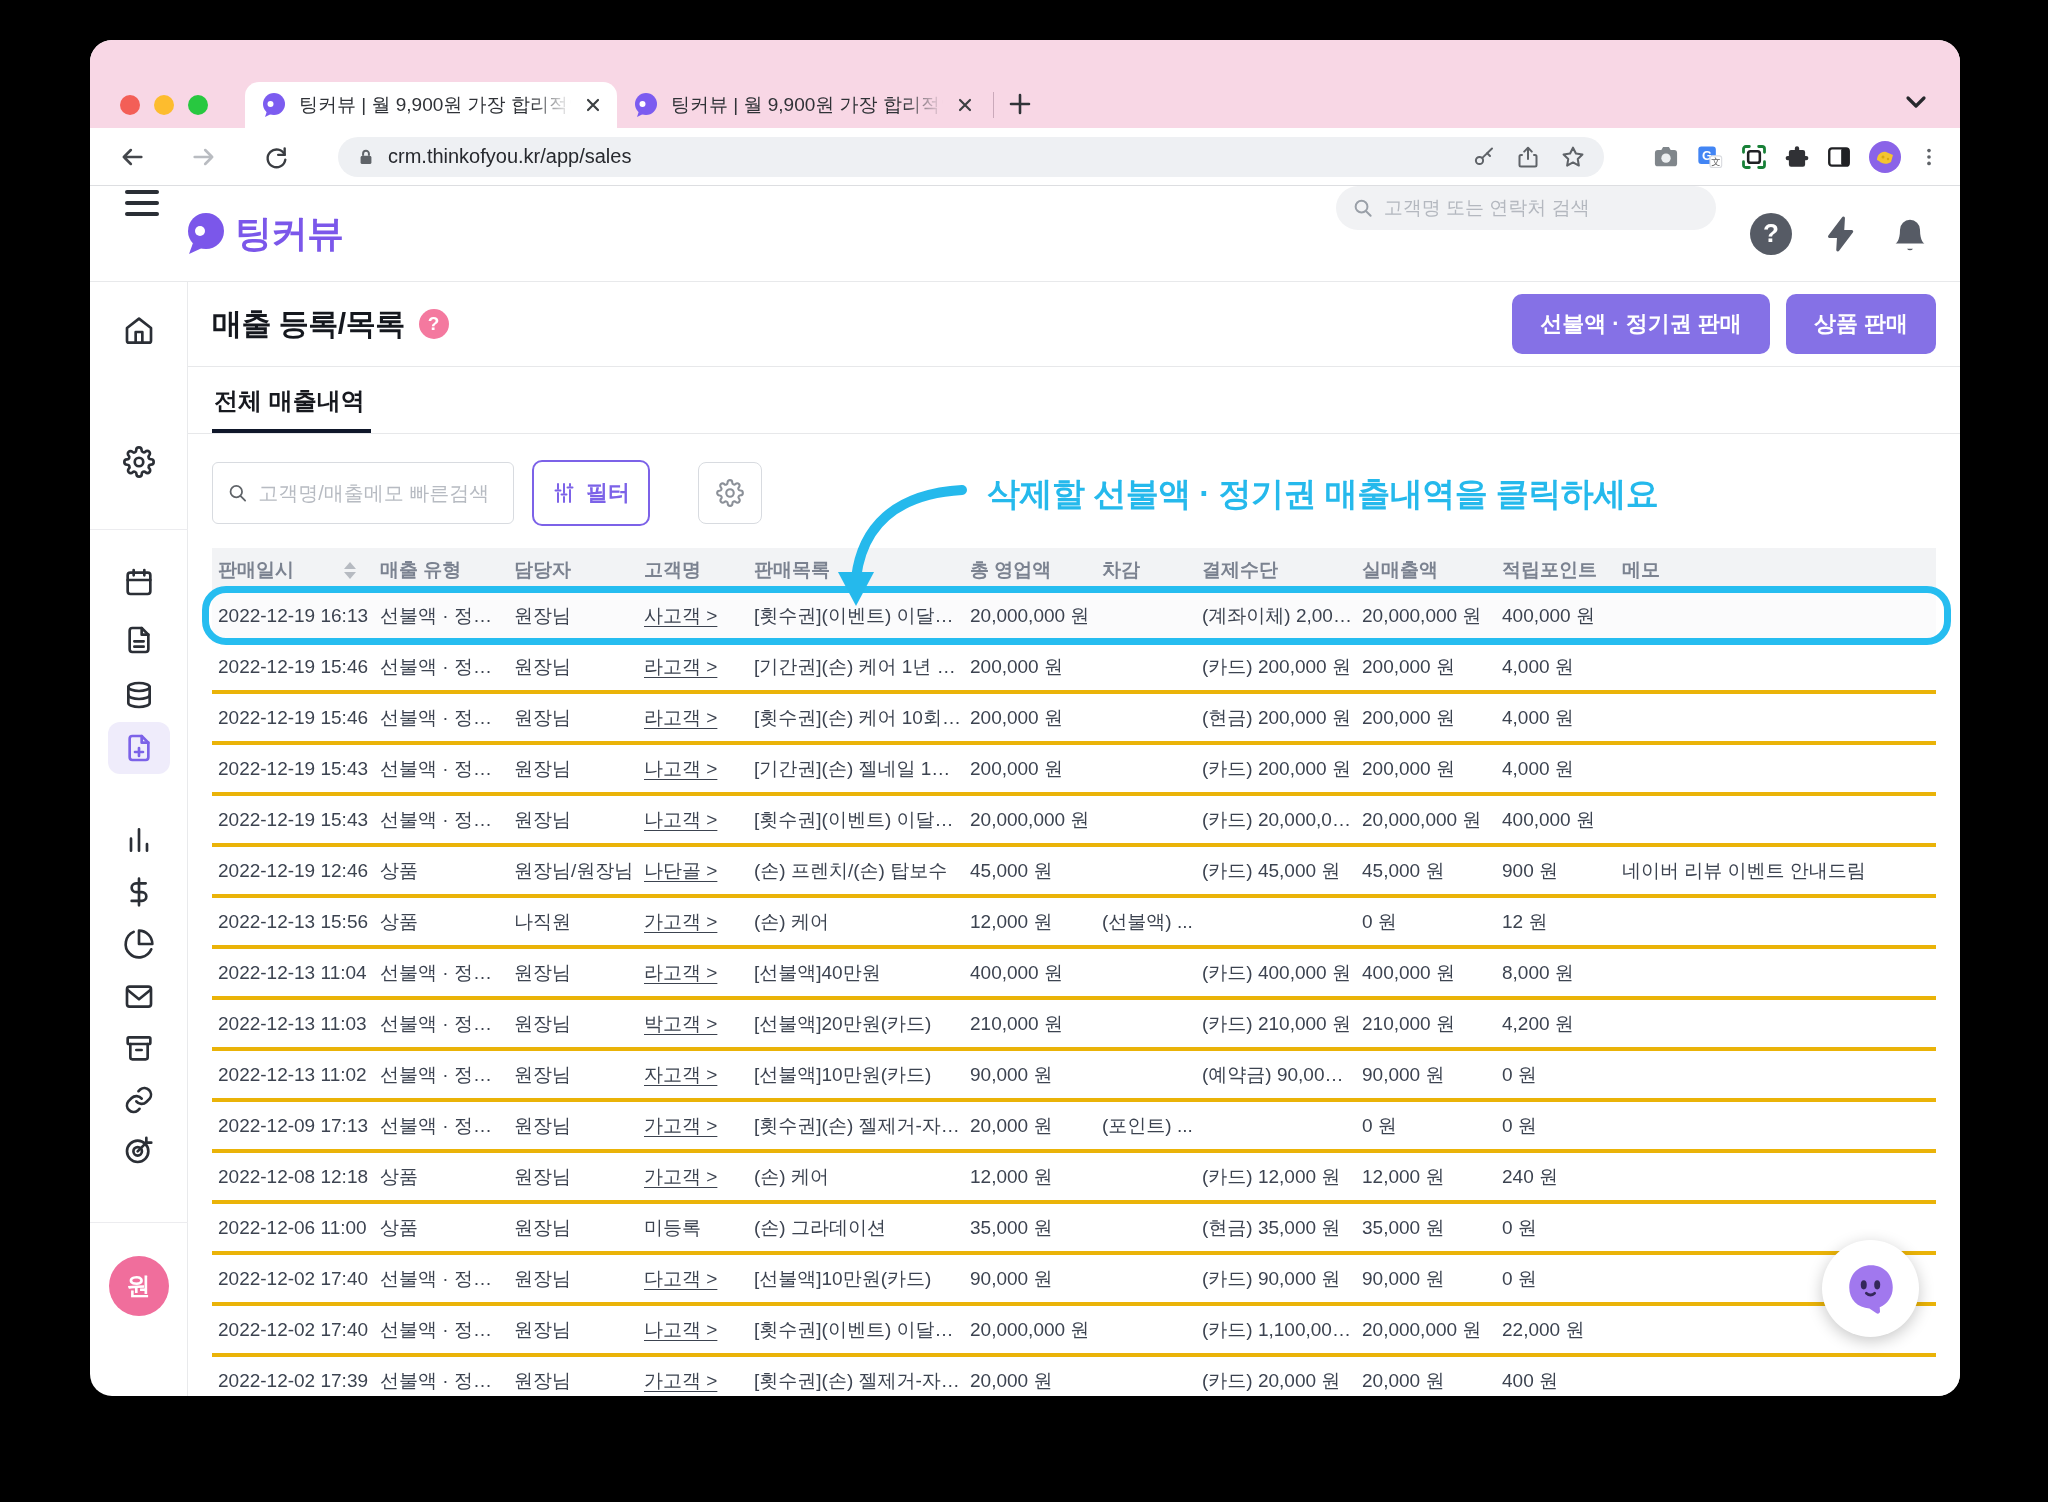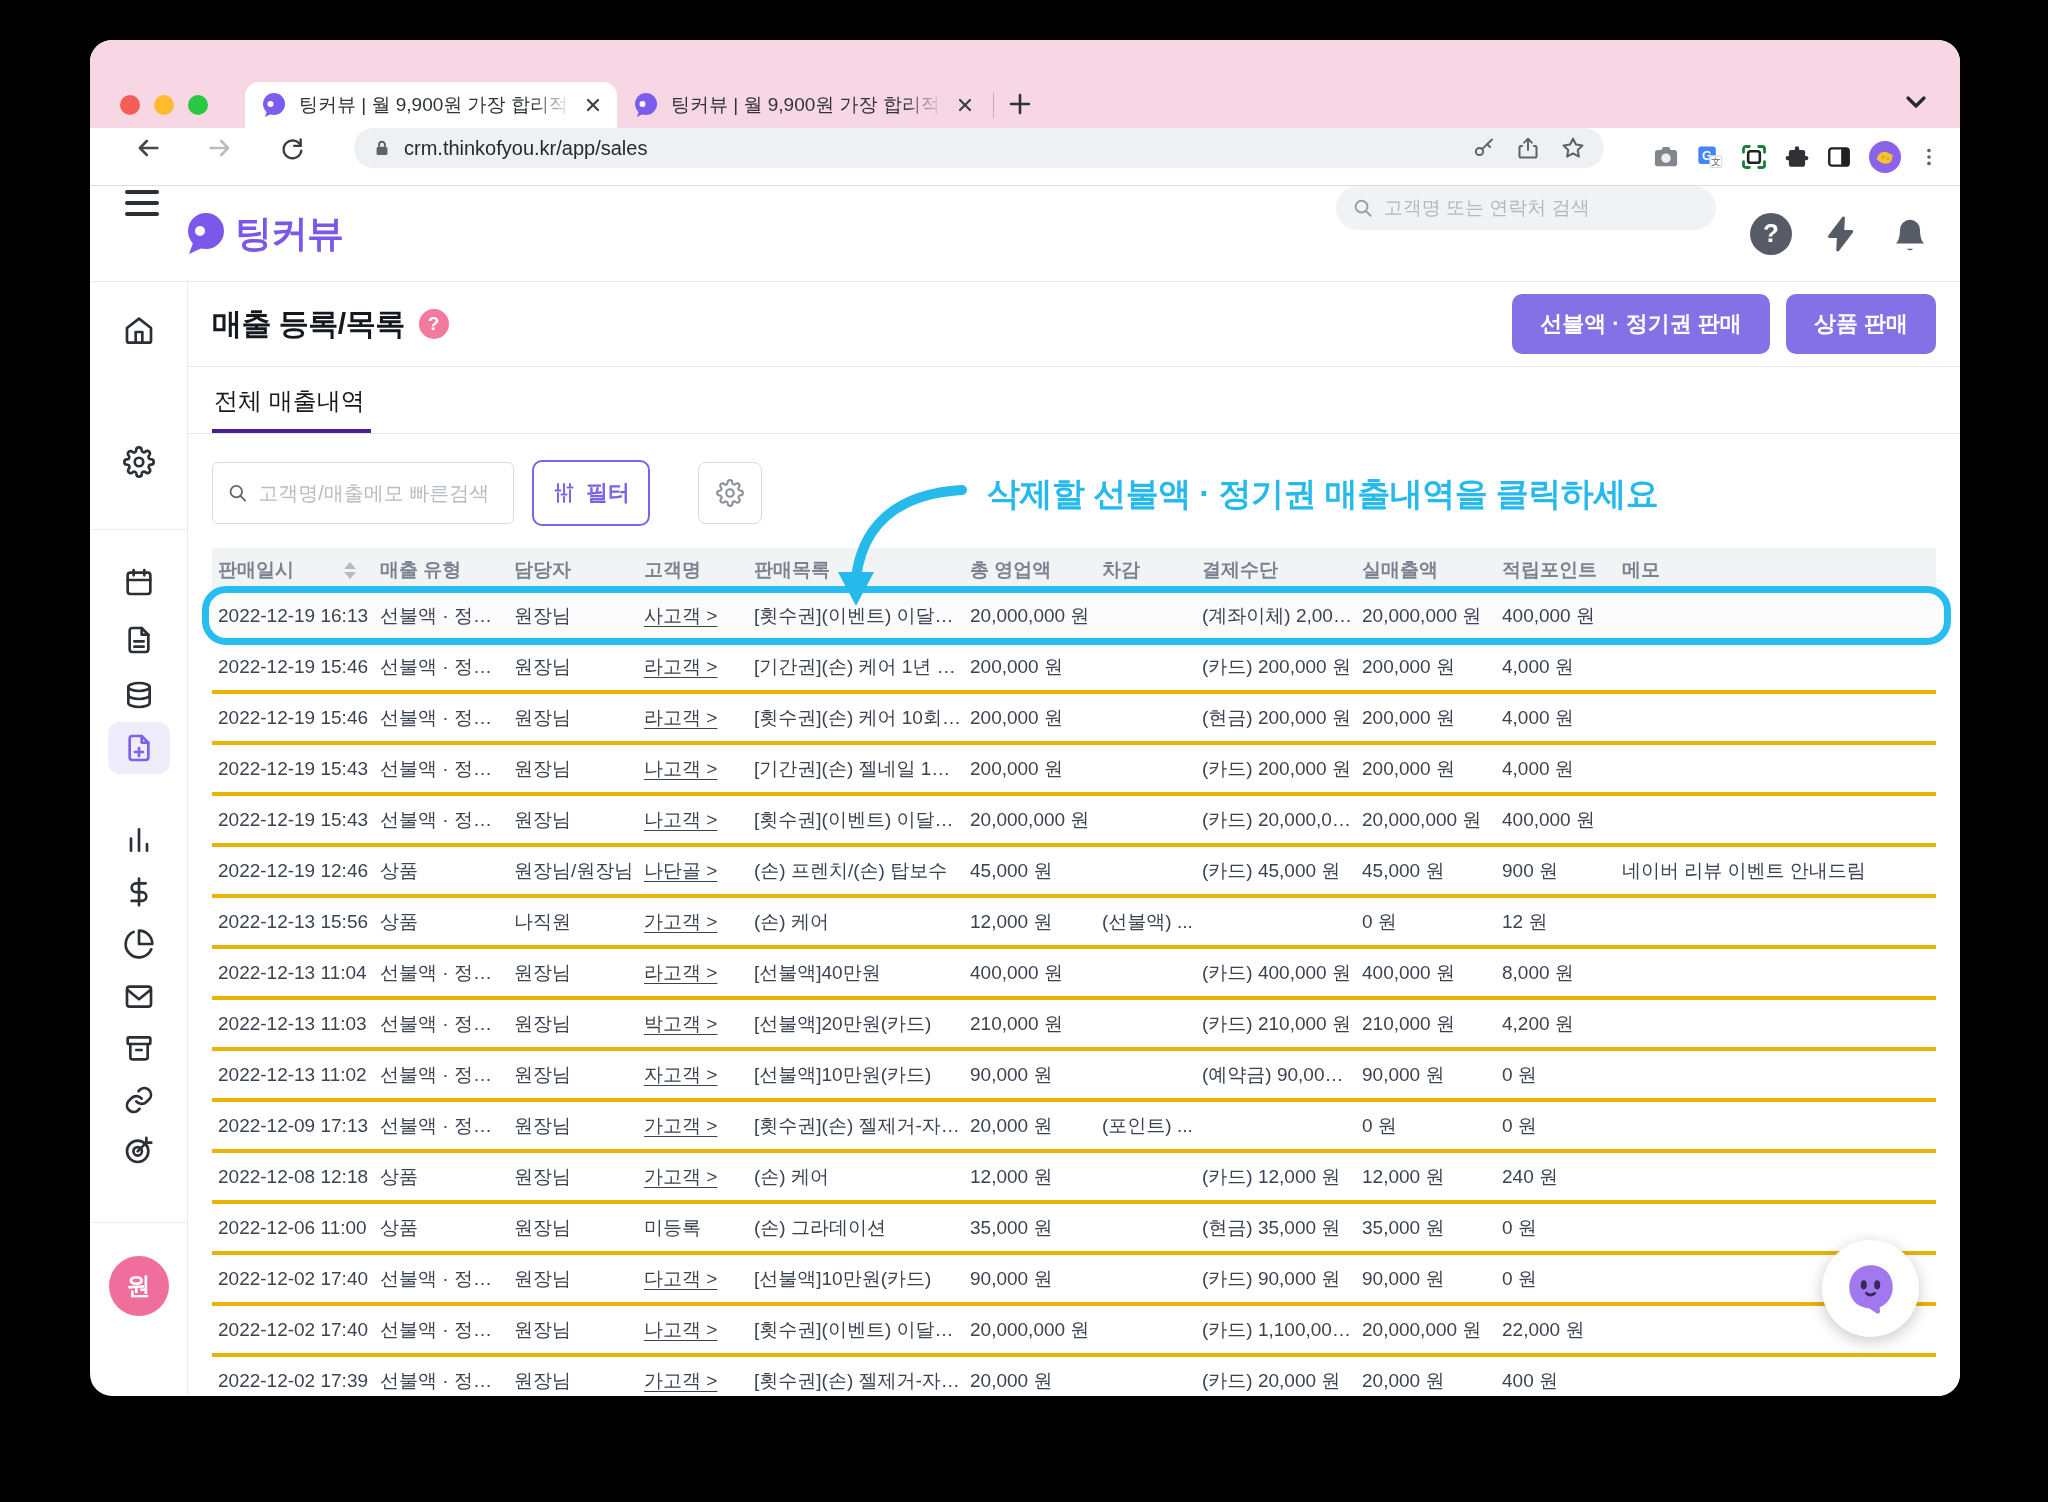--- a/index.html
+++ b/index.html
@@ -19,21 +19,21 @@
   .tab.active { background:#fff; }
   .tab.inactive { background:transparent; }
   .tab-title { flex:1; font-size:19px; color:#2f3237; white-space:nowrap; overflow:hidden; }
   .tab-fade { -webkit-mask-image:linear-gradient(90deg,#000 85%,transparent); mask-image:linear-gradient(90deg,#000 85%,transparent); }
   .tab-sep { width:1px; height:26px; background:#caa9ba; margin:0 4px 10px 4px; }
   .newtab { width:44px; height:44px; display:flex; align-items:center; justify-content:center; margin-bottom:2px; }
   .tab-chevron { position:absolute; right:30px; bottom:16px; }
   .favicon { width:26px; height:26px; flex:0 0 auto; }
 
   
-  .toolbar { height:58px; background:#fff; border-bottom:1px solid #dddee1; display:flex; padding:0 20px 0 38px;gap:32px; }
+  .toolbar { height:58px; background:#fff; border-bottom:1px solid #dddee1; display:flex; align-items:center; padding:0 20px 0 22px;gap:32px; }
   .nav-ic { width:40px; height:40px; display:flex; align-items:center; justify-content:center; border-radius:50%; flex:0 0 auto; }
   .urlbar { width:1292px; height:40px; background:#eef0f3; border-radius:20px; display:flex; align-items:center; gap:12px; padding:0 18px; margin-left:10px; }
   .url-text { font-size:20px; color:#27292e; }
   .urlbar-right { margin-left:auto; display:flex; gap:20px; align-items:center; }
   .ext-icons { display:flex; align-items:center; gap:16px; margin-left:16px; }
   svg.ic { display:block; }
 
   
   .appbar { height:96px; background:#fff; border-bottom:1px solid #e8e9eb; display:flex; padding:0 30px 0 35px; }
   .hamburger { width:42px; height:34px; display:flex; flex-direction:column; justify-content:center; gap:7px; cursor:pointer; }
@@ -55,21 +55,21 @@
   .side-avatar { width:60px; height:60px; border-radius:50%; background:#f06e9c; color:#fff; font-size:24px; font-weight:800; display:flex; align-items:center; justify-content:center; }
 
   .main { flex:1; position:relative; background:#fff; min-width:0; }
   .title-row { height:85px; border-bottom:1px solid #e7e8ea; display:flex; align-items:center; padding:0 24px; }
   .page-title { font-size:30px; font-weight:800; color:#15181e; letter-spacing:-0.5px; }
   .help-badge { width:30px; height:30px; border-radius:50%; background:#f4799f; color:#fff; font-size:19px; font-weight:800; display:flex; align-items:center; justify-content:center; margin-left:14px; }
   .title-actions { margin-left:auto; display:flex; gap:16px;align-items:center; }
   .btn-primary { height:60px; border:0; border-radius:10px; background:#8571e6; color:#fff; font-size:22px; font-weight:700; font-family:inherit; padding:0 28px; cursor:pointer; }
 
   .tab-row { height:67px; border-bottom:1px solid #e7e8ea; display:flex; align-items:flex-end; padding:0 24px; }
-  .seg-tab { font-size:24px; font-weight:400; color:#17191f; padding:0 6px 12px 2px; border-bottom:4px solid #4c1d95; }
+  .seg-tab { font-size:24px; font-weight:700; color:#17191f; padding:0 6px 12px 2px; border-bottom:4px solid #0f172a; }
 
   .filter-row { height:114px; padding:28px 24px 0 24px; display:flex; align-items:flex-start; }
   .quick-search { width:302px; height:62px; border:1px solid #d8dbe0; border-radius:6px; display:flex; align-items:center; gap:10px; padding:0 14px; }
   .quick-search input { border:0; outline:0; font-size:20px; width:100%; color:#3a3f47; font-family:inherit; background:transparent; }
   .quick-search input::placeholder { color:#b7bbc2; }
   .filter-btn { margin-left:18px; width:118px; height:66px; margin-top:-2px; border:2px solid #7c62e8; border-radius:10px; background:#fff; color:#7c62e8; font-size:22px; font-weight:700; font-family:inherit; display:flex; align-items:center; justify-content:center; gap:10px; cursor:pointer; }
   .gear-btn { margin-left:48px; width:64px; height:62px; border:1px solid #d8dbe0; border-radius:8px; background:#fff; display:flex; align-items:center; justify-content:center; cursor:pointer; }
 
   .annotation-text { position:absolute; left:799px; top:190px; font-size:33px; font-weight:800; color:#25b9ec; letter-spacing:-0.5px; white-space:nowrap; z-index:8; }
   .annotation-arrow { position:absolute; left:648px; top:200px; z-index:8; }

